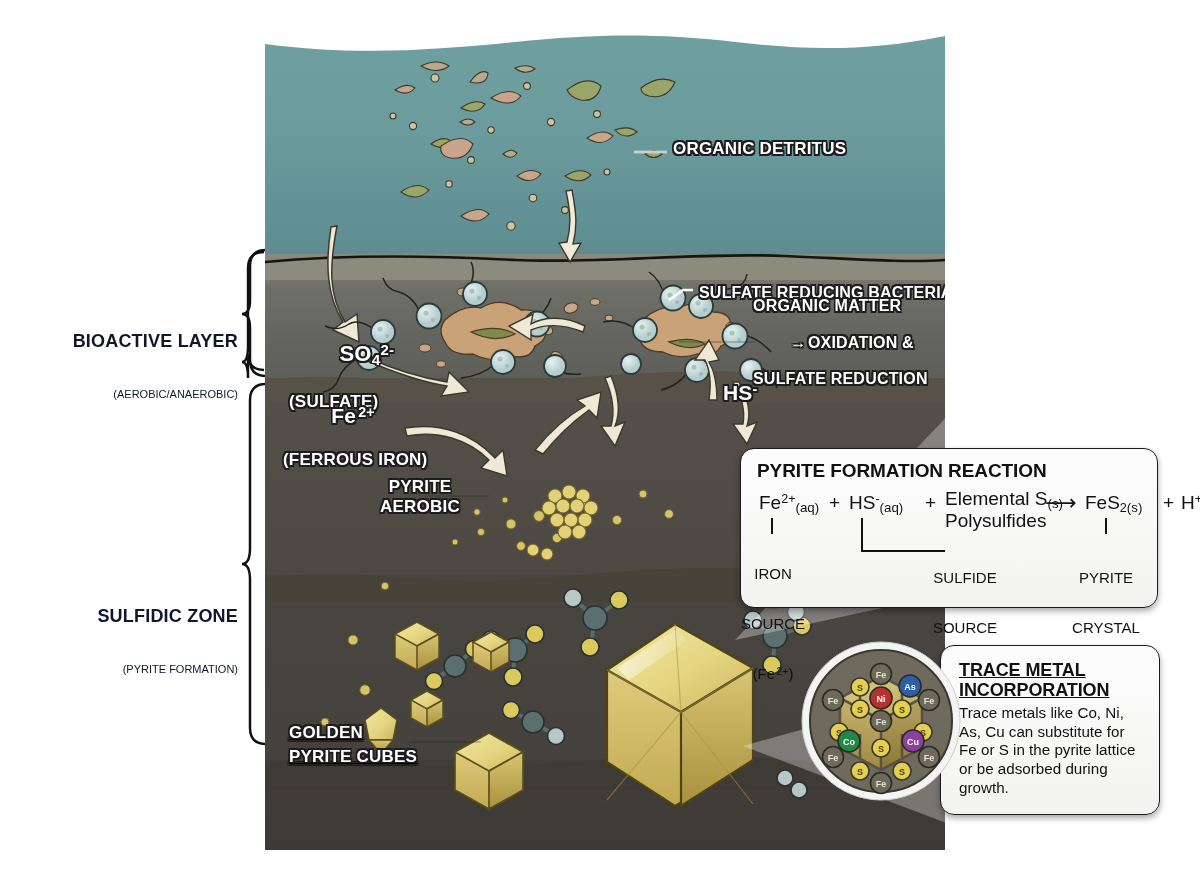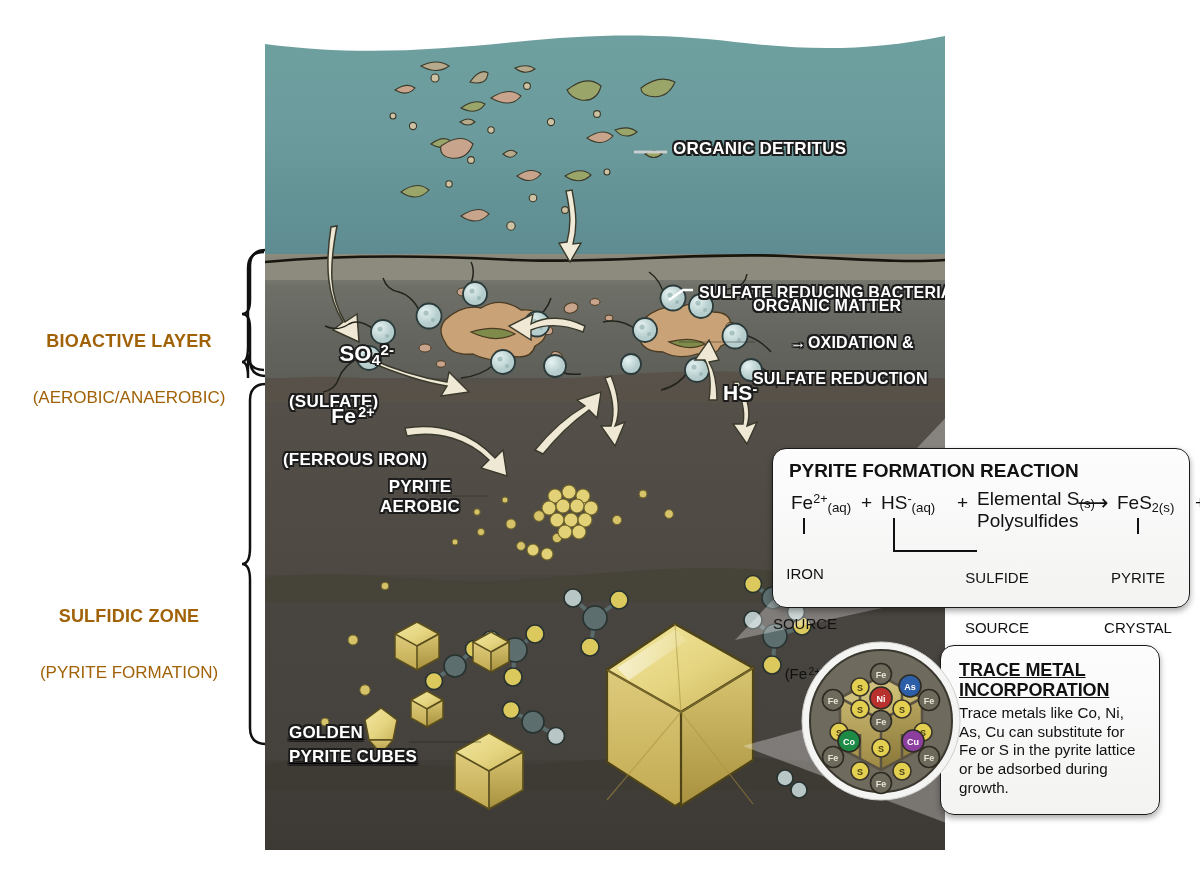--- a/index.html
+++ b/index.html
@@ -54,35 +54,35 @@
        0 -1.8px 0 #1d1d1d, 0 1.8px 0 #1d1d1d,
       -1.8px 0 0 #1d1d1d, 1.8px 0 0 #1d1d1d;
     white-space: pre;
     line-height: 1.08;
   }
   .slab sub { font-size: .70em; vertical-align: -.22em; }
   .slab sup { font-size: .68em; vertical-align: .42em; }
 
   
   .bracket-label {
-    position: absolute; text-align: center; color: #a16207; white-space: pre;
+    position: absolute; text-align: right; color: #0f172a; white-space: pre;
   }
   .bracket-label .t1 { font-weight: bold; font-size: 18px; letter-spacing: .2px; }
-  .bracket-label .t2 { font-size: 17px; letter-spacing: 0; }
+  .bracket-label .t2 { font-size: 11px; letter-spacing: 0; }
 
   
   .callout {
     position: absolute;
     background: linear-gradient(180deg,#fdfdfd 0%, #f3f3f2 100%);
     border: 1.8px solid #1a1a1a;
     border-radius: 14px;
     box-shadow: 0 3px 6px rgba(0,0,0,.35);
     color: #111;
   }
-  #rx-box { left: 740px; top: 448px; width: 418px; height: 160px; padding: 11px 8px 10px 16px; margin-left: 32px; }
+  #rx-box { left: 740px; top: 448px; width: 418px; height: 160px; padding: 11px 8px 10px 16px; }
   #tm-box { left: 940px; top: 645px; width: 220px; height: 170px; padding: 14px 16px 12px 18px; }
 
   .box-title { font-weight: bold; font-size: 19px; letter-spacing: -.1px; }
   #tm-box .box-title { font-size: 18px; line-height: 1.12; text-decoration: underline; }
   #tm-box .box-body { font-size: 15.2px; line-height: 1.22; margin-top: 4px; }
 
   .eq { position: relative; margin-top: 6px; height: 118px; font-size: 19px; }
   .eq .term { position: absolute; white-space: nowrap; }
   .eq sup { font-size: .66em; vertical-align: .45em; }
   .eq sub { font-size: .66em; vertical-align: -.2em; }

